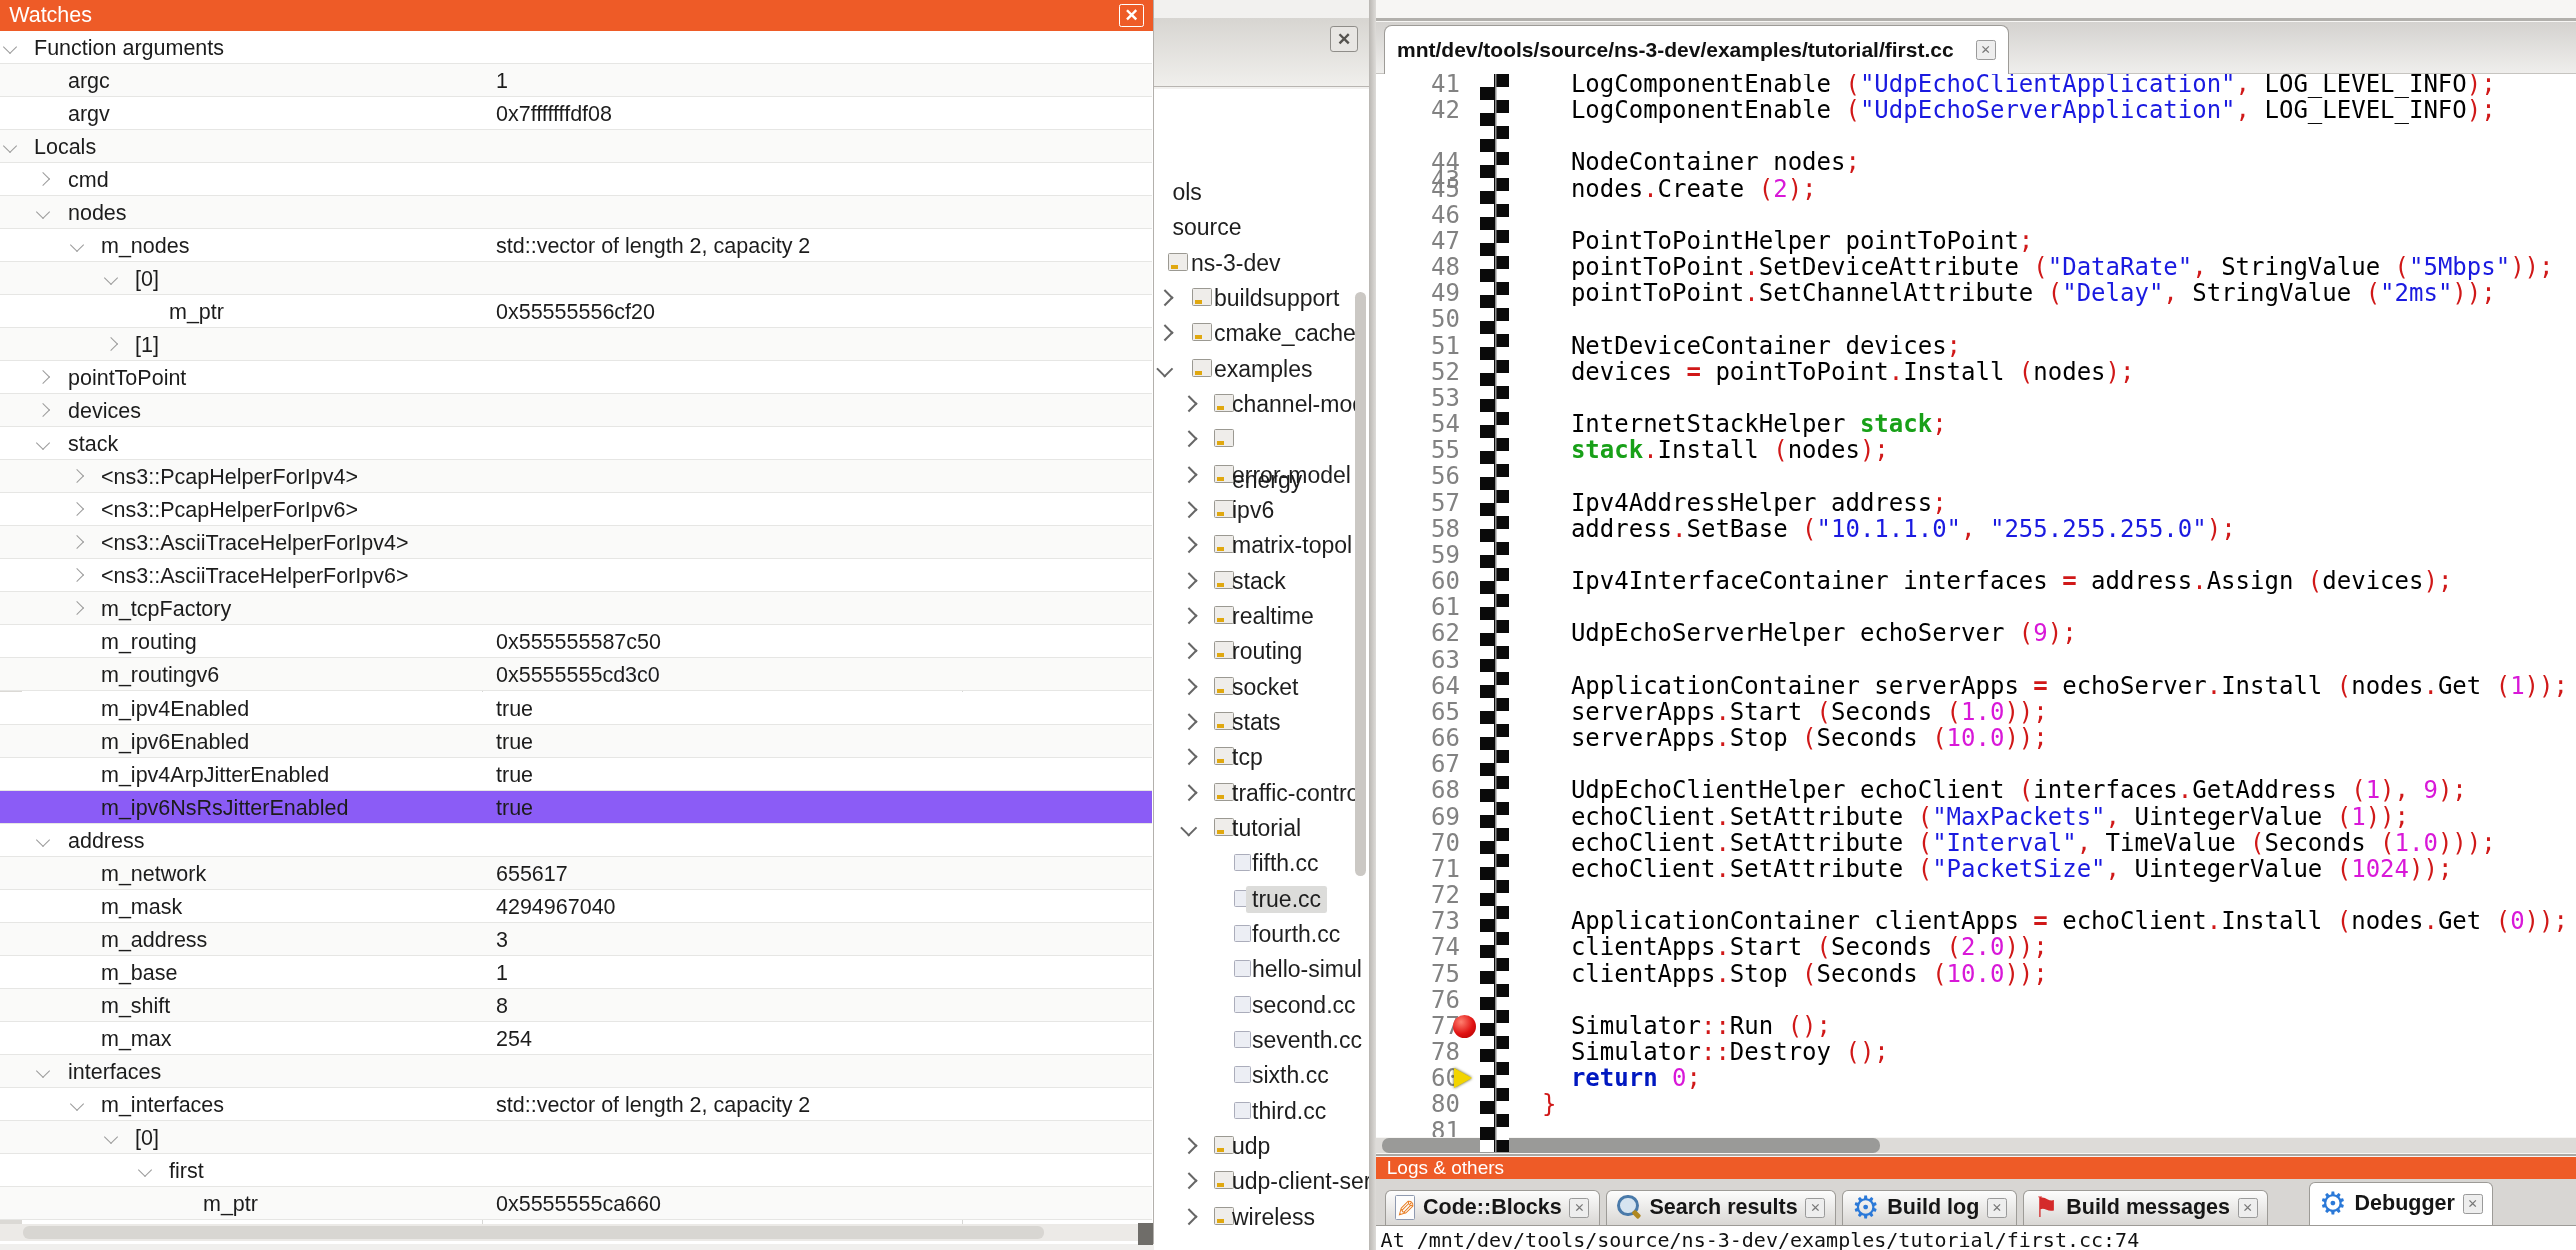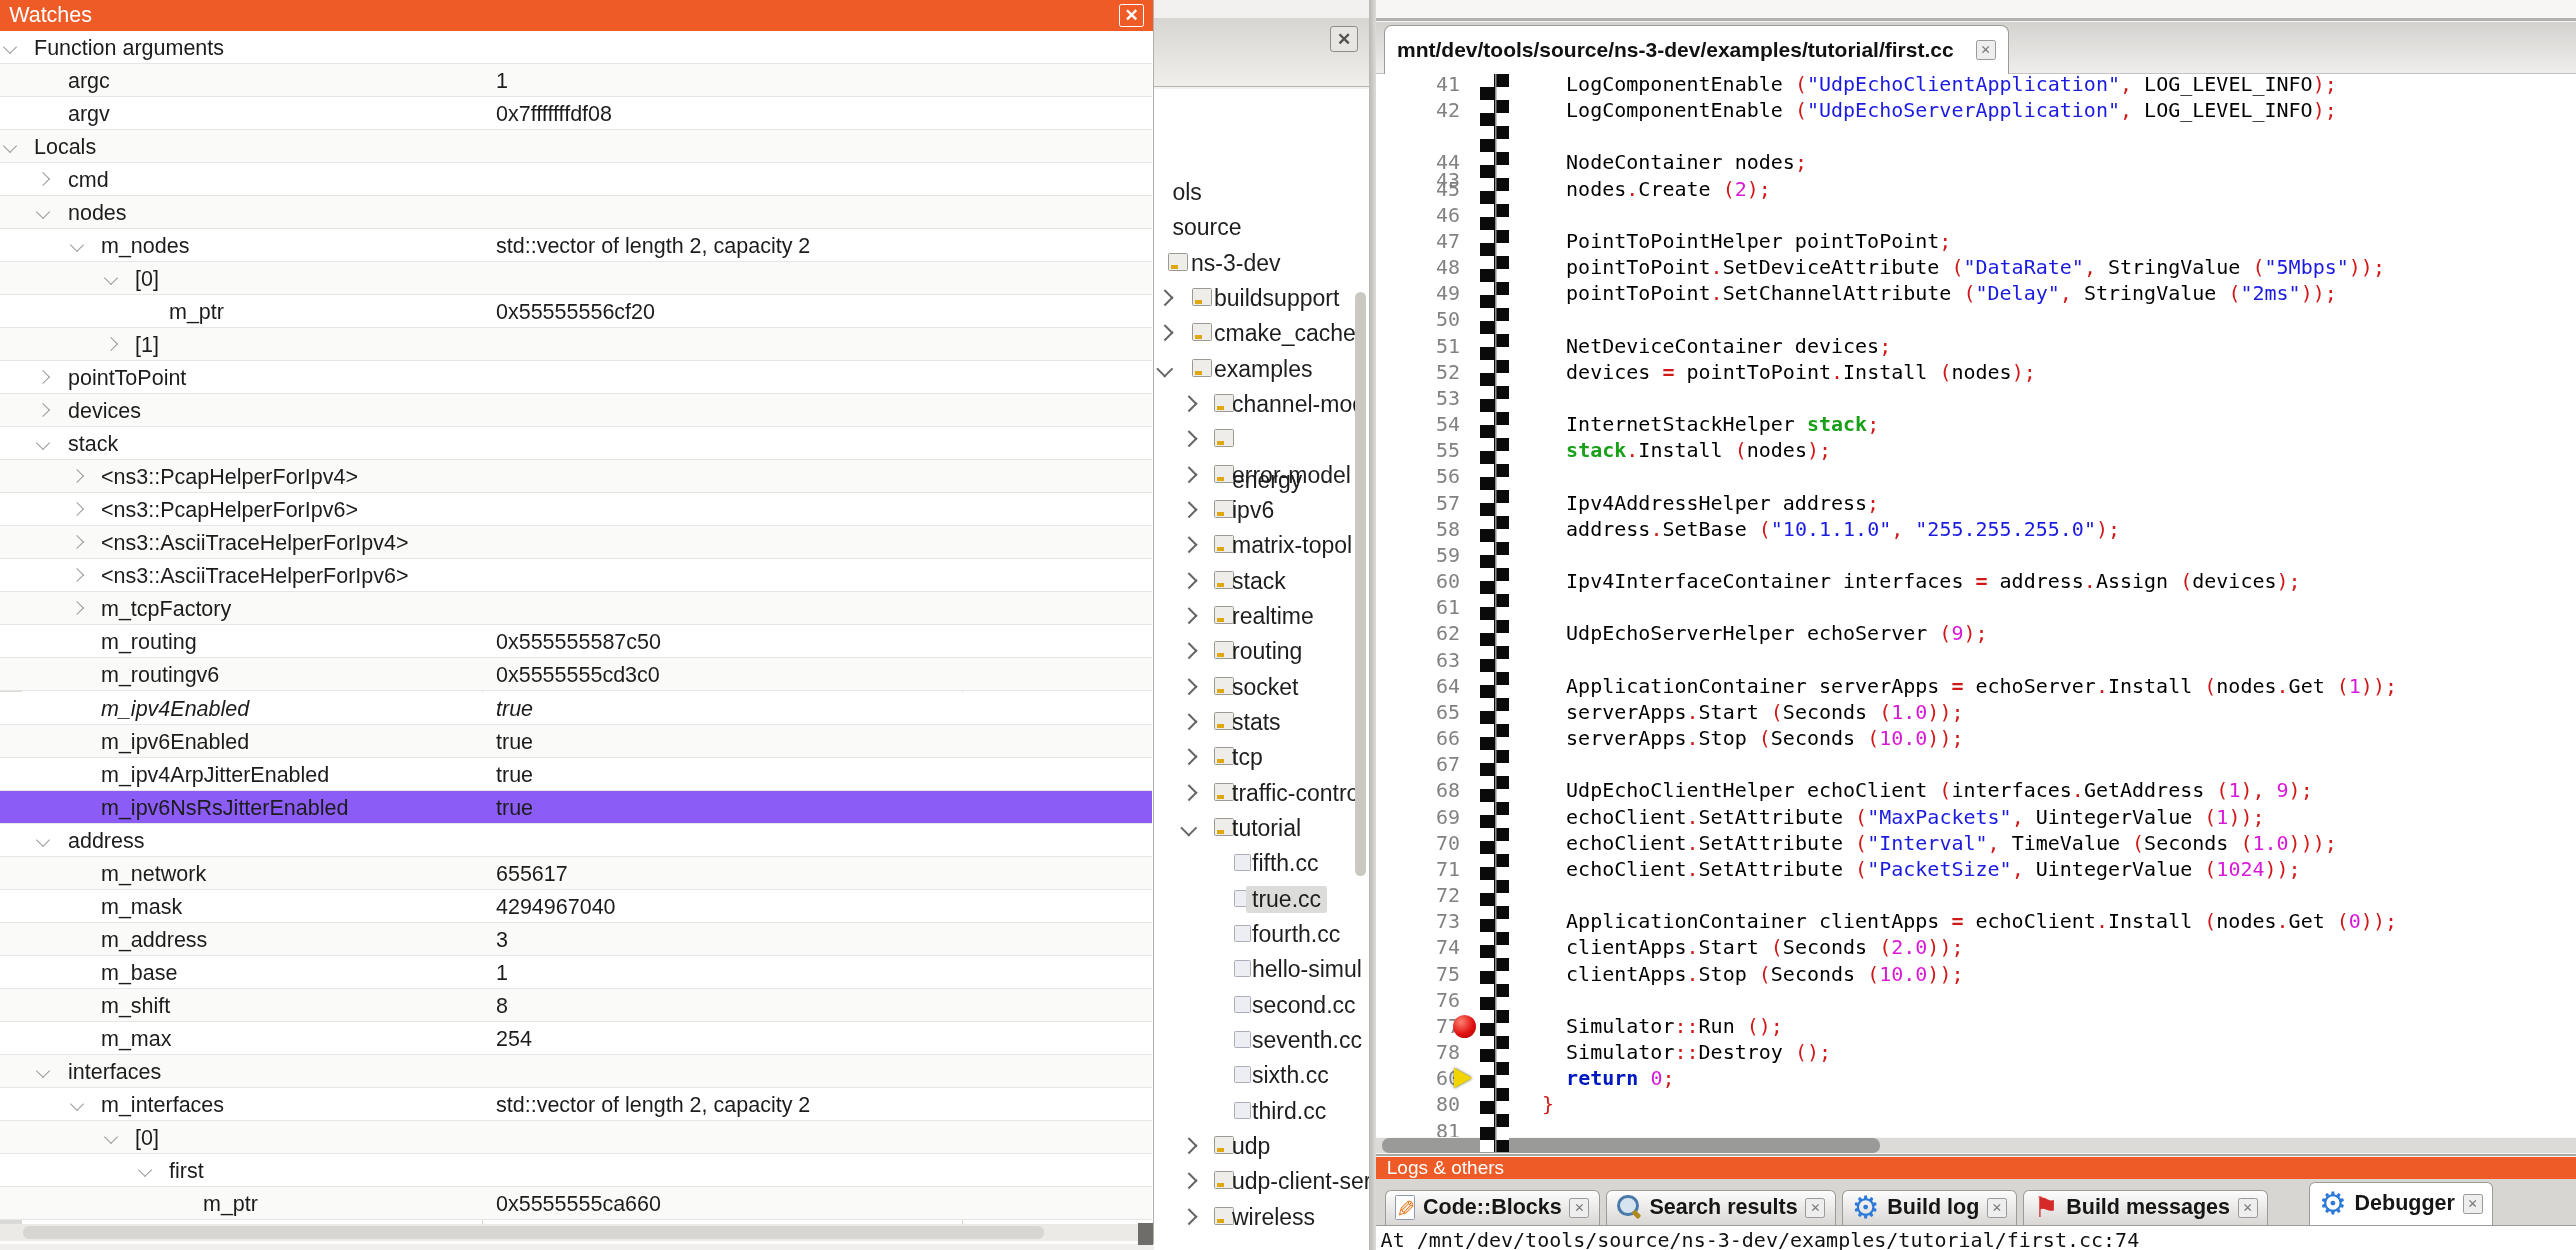--- a/index.html
+++ b/index.html
@@ -63,21 +63,21 @@
             background:linear-gradient(#d4d2cf,#efeeec); border-bottom:1.5px solid #c6c4c0; }
   #ed-tab { position:absolute; left:7.7px; top:3.1px; height:49px; background:#ffffff;
             border:1.5px solid #9d9b97; border-bottom:none; border-radius:7.7px 7.7px 0 0;
             display:flex; align-items:center; padding:0 12.3px; gap:22px; }
   #ed-tab-title { font-size:21px; font-weight:bold; color:#111;
                   font-family:"Liberation Sans", sans-serif; }
   .tab-x { width:20px; height:20px; border:1.5px solid #9a9a9a; border-radius:2.3px; background:#eee;
            color:#777; font-size:12.3px; display:flex; align-items:center; justify-content:center; }
   #code-area { left:0; top:74px; width:1200px; height:1063px; background:#ffffff; overflow:hidden; }
   .cline { position:absolute; left:0; width:1200px; height:26px; white-space:pre;
-           font-family:"DejaVu Sans Mono", monospace; font-size:20px; line-height:26px; }
+           font-family:"DejaVu Sans Mono", monospace; font-size:24px; line-height:26px; }
   .lnum { position:absolute; left:0; width:84px; text-align:right; color:#828282; }
   .ctext { position:absolute; left:166px; color:#000; }
   .ctext .d { color:#000000; }
   .ctext .p { color:#d01818; }
   .ctext .s { color:#1a1ae0; }
   .ctext .n { color:#d818d8; }
   .ctext .k { color:#0018c0; font-weight:bold; }
   .ctext .g { color:#18a018; font-weight:bold; }
   .ctext .b { color:#d01818; font-weight:bold; }
   .ctext .r { color:#d01818; }
@@ -456,21 +456,21 @@
           <span class="nm" style="left: 101px;">m_tcpFactory</span>
         </div>
         <div class="wrow" style="top: 594px; background: rgb(255, 255, 255);">
           <span class="nm" style="left: 101px;">m_routing</span>
           <span class="val">0x555555587c50</span>
         </div>
         <div class="wrow" style="top: 627px; background: rgb(250, 250, 249);">
           <span class="nm" style="left: 101px;">m_routingv6</span>
           <span class="val">0x5555555cd3c0</span>
         </div>
-        <div class="wrow" style="top: 661px; background: rgb(255, 255, 255); font-style: italic;">
+        <div class="wrow" style="top: 661px; background: rgb(255, 255, 255);">
           <span class="nm" style="left: 101px;">m_ipv4Enabled</span>
           <span class="val">true</span>
         </div>
         <div class="wrow" style="top: 694px; background: rgb(250, 250, 249);">
           <span class="nm" style="left: 101px;">m_ipv6Enabled</span>
           <span class="val">true</span>
         </div>
         <div class="wrow" style="top: 727px; background: rgb(255, 255, 255);">
           <span class="nm" style="left: 101px;">m_ipv4ArpJitterEnabled</span>
           <span class="val">true</span>

